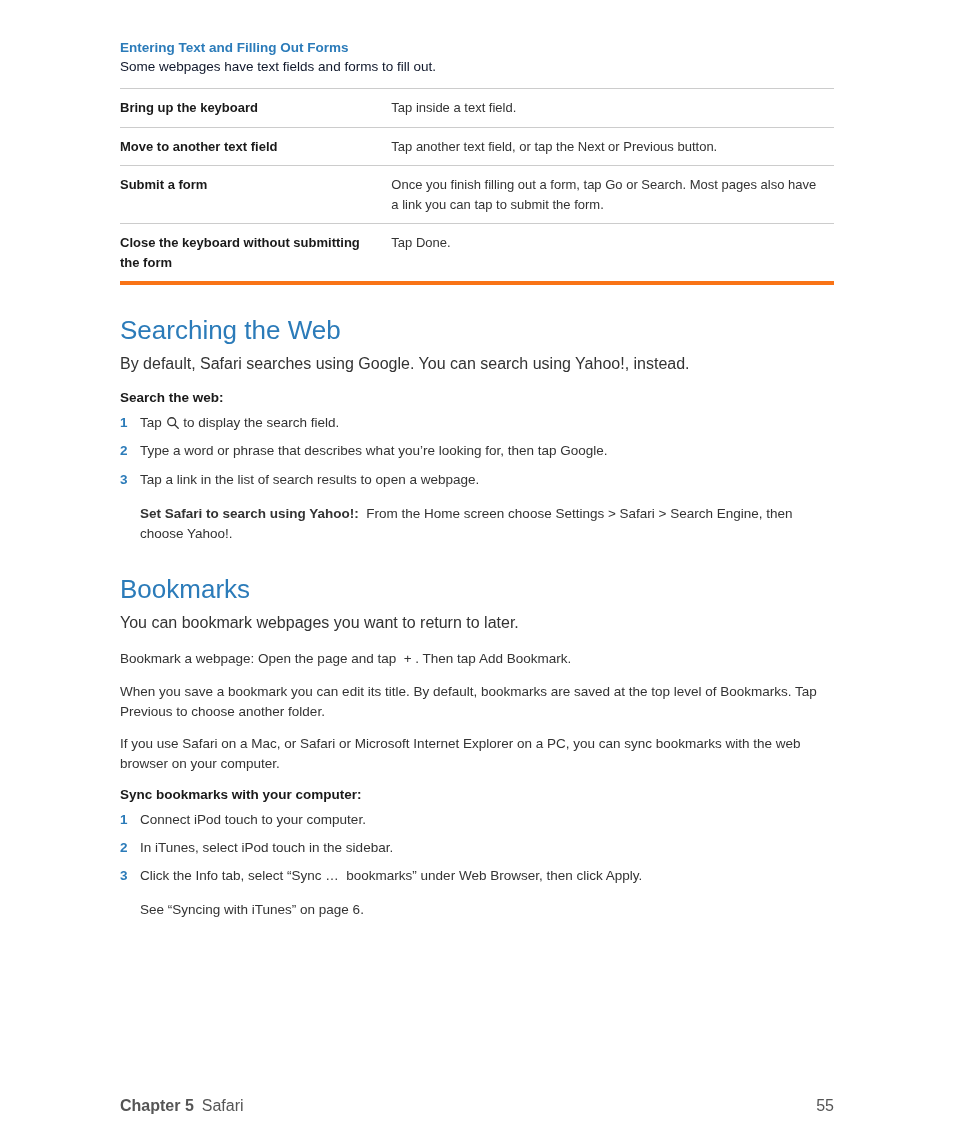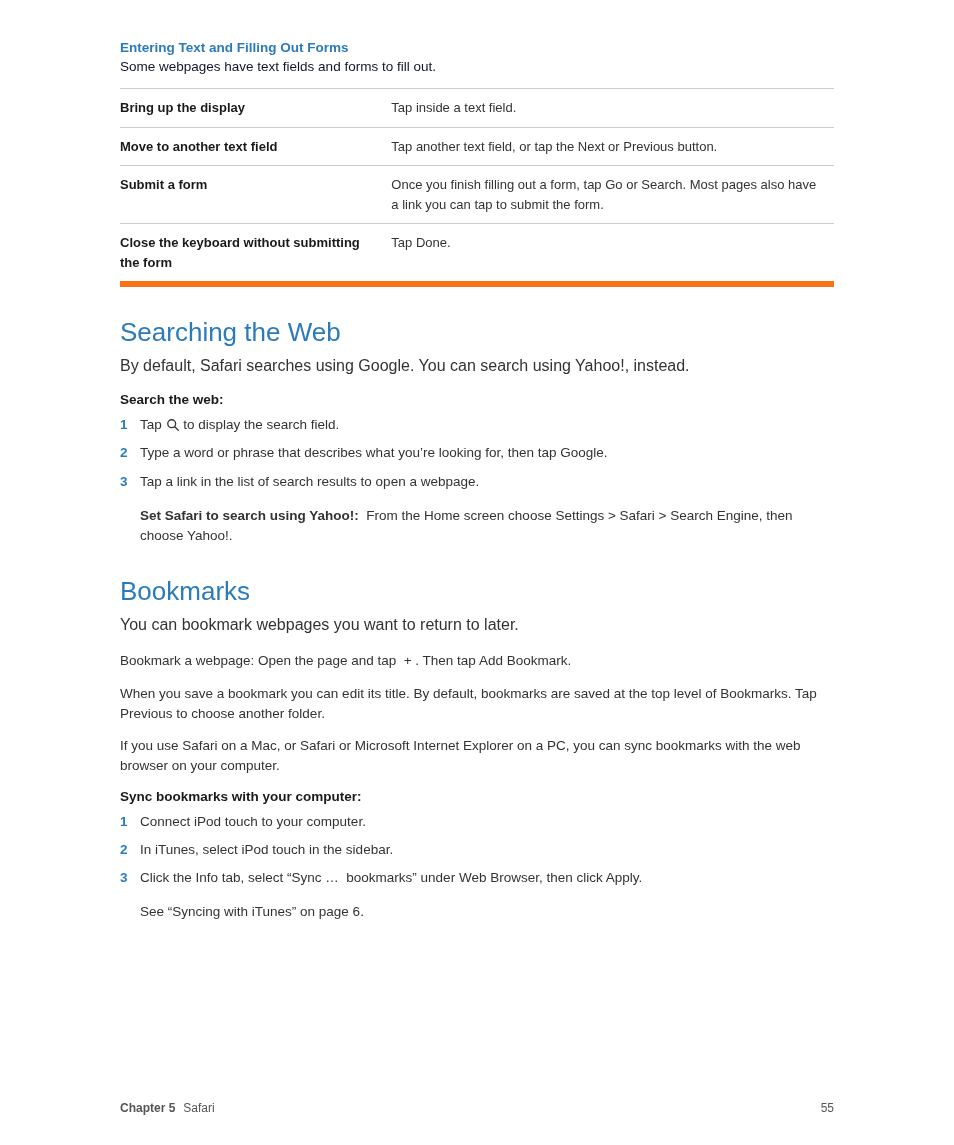--- a/index.html
+++ b/index.html
@@ -39,21 +39,21 @@
       border-collapse: collapse;
       margin-bottom: 30px;
       font-size: 13px;
     }
 
     .info-table tr {
       border-top: 1px solid #ccc;
     }
 
     .info-table tr:last-child {
-      border-bottom: 6px solid #f97316;
+      border-bottom: 4px solid #f97316;
     }
 
     .info-table td {
       padding: 9px 10px 9px 0;
       vertical-align: top;
       line-height: 1.5;
     }
 
     .info-table td:first-child {
       font-weight: bold;
@@ -144,21 +144,21 @@
 
     
     .footer {
       position: absolute;
       bottom: 30px;
       left: 0;
       right: 0;
       display: flex;
       justify-content: space-between;
       padding: 0 120px;
-      font-size: 12px;
+      font-size: 16px;
       color: #555;
       text-align: center;
     }
 
     .footer-left {
       display: flex;
       gap: 8px;
     }
 
     .footer-chapter {
@@ -170,21 +170,21 @@
 
 <div class="page">
 
   <div class="entering-text-section">
     <div class="section-small-title">Entering Text and Filling Out Forms</div>
     <div class="section-subtitle">Some webpages have text fields and forms to fill out.</div>
 
     <table class="info-table">
       <tbody id="table-body">
       <tr>
-      <td>Bring up the display</td>
+      <td>Bring up the keyboard</td>
       <td>Tap inside a text field.</td>
     </tr>
           <tr>
       <td>Move to another text field</td>
       <td>Tap another text field, or tap the Next or Previous button.</td>
     </tr>
           <tr>
       <td>Submit a form</td>
       <td>Once you finish filling out a form, tap Go or Search. Most pages also have a link you can tap to submit the form.</td>
     </tr>

